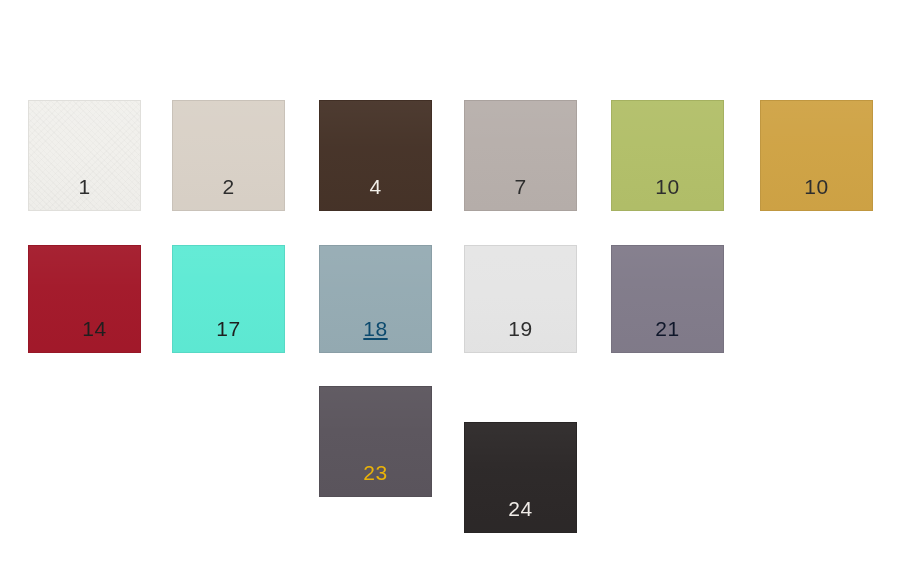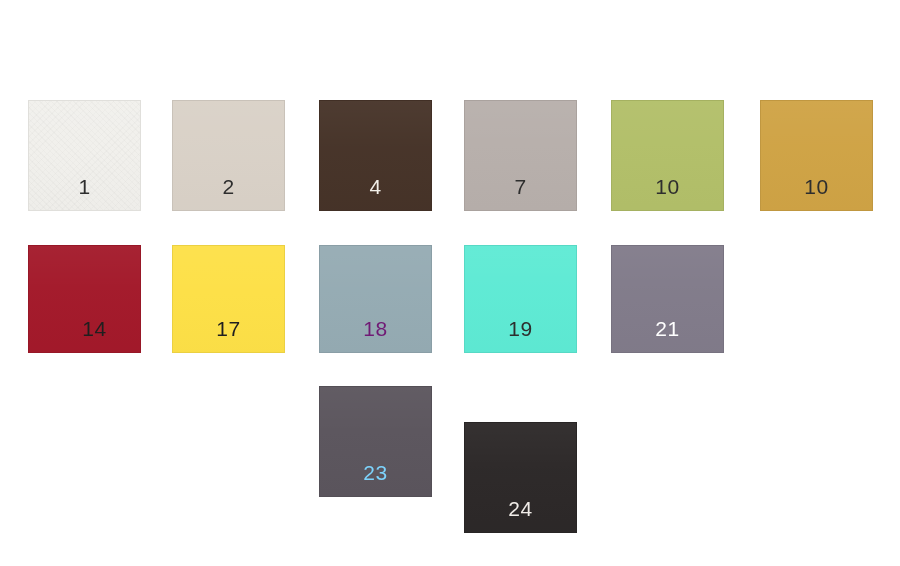--- a/index.html
+++ b/index.html
@@ -91,31 +91,31 @@
     </div>
     <div class="swatch" style="left: 611px; top: 100px; width: 113px; height: 111px; background: rgb(178, 191, 105);">
       <span class="swatch-label" style="color: rgb(46, 46, 46);">10</span>
     </div>
     <div class="swatch" style="left: 760px; top: 100px; width: 113px; height: 111px; background: rgb(207, 163, 69);">
       <span class="swatch-label" style="color: rgb(46, 46, 46);">10</span>
     </div>
     <div class="swatch" style="left: 28px; top: 245px; width: 113px; height: 108px; background: rgb(163, 25, 42);">
       <span class="swatch-label" style="color: rgb(31, 31, 31); margin-left: 20px;">14</span>
     </div>
-    <div class="swatch" style="left: 172px; top: 245px; width: 113px; height: 108px; background: #fde047;">
+    <div class="swatch" style="left: 172px; top: 245px; width: 113px; height: 108px; background: #5eead4;">
       <span class="swatch-label" style="color: rgb(31, 31, 31);">17</span>
     </div>
     <div class="swatch" style="left: 319px; top: 245px; width: 113px; height: 108px; background: rgb(149, 171, 179);">
-      <span class="swatch-label" style="color: #701a75;">18</span>
+      <span class="swatch-label" style="color: #0c4a6e; text-decoration: underline;">18</span>
     </div>
-    <div class="swatch" style="left: 464px; top: 245px; width: 113px; height: 108px; background: #5eead4;">
+    <div class="swatch" style="left: 464px; top: 245px; width: 113px; height: 108px; background: #e5e5e5;">
       <span class="swatch-label" style="color: rgb(46, 46, 46);">19</span>
     </div>
     <div class="swatch" style="left: 611px; top: 245px; width: 113px; height: 108px; background: rgb(129, 123, 138);">
-      <span class="swatch-label" style="color: #ffffff;">21</span>
+      <span class="swatch-label" style="color: #0f172a;">21</span>
     </div>
     <div class="swatch" style="left: 319px; top: 386px; width: 113px; height: 111px; background: rgb(91, 85, 93);">
-      <span class="swatch-label" style="color: #7dd3fc;">23</span>
+      <span class="swatch-label" style="color: #eab308;">23</span>
     </div>
     <div class="swatch" style="left: 464px; top: 386px; width: 113px; height: 111px; background: rgb(44, 40, 40); margin-top: 36px;">
       <span class="swatch-label" style="color: rgb(240, 236, 232);">24</span>
     </div>
   </div>
 
 </body></html>

